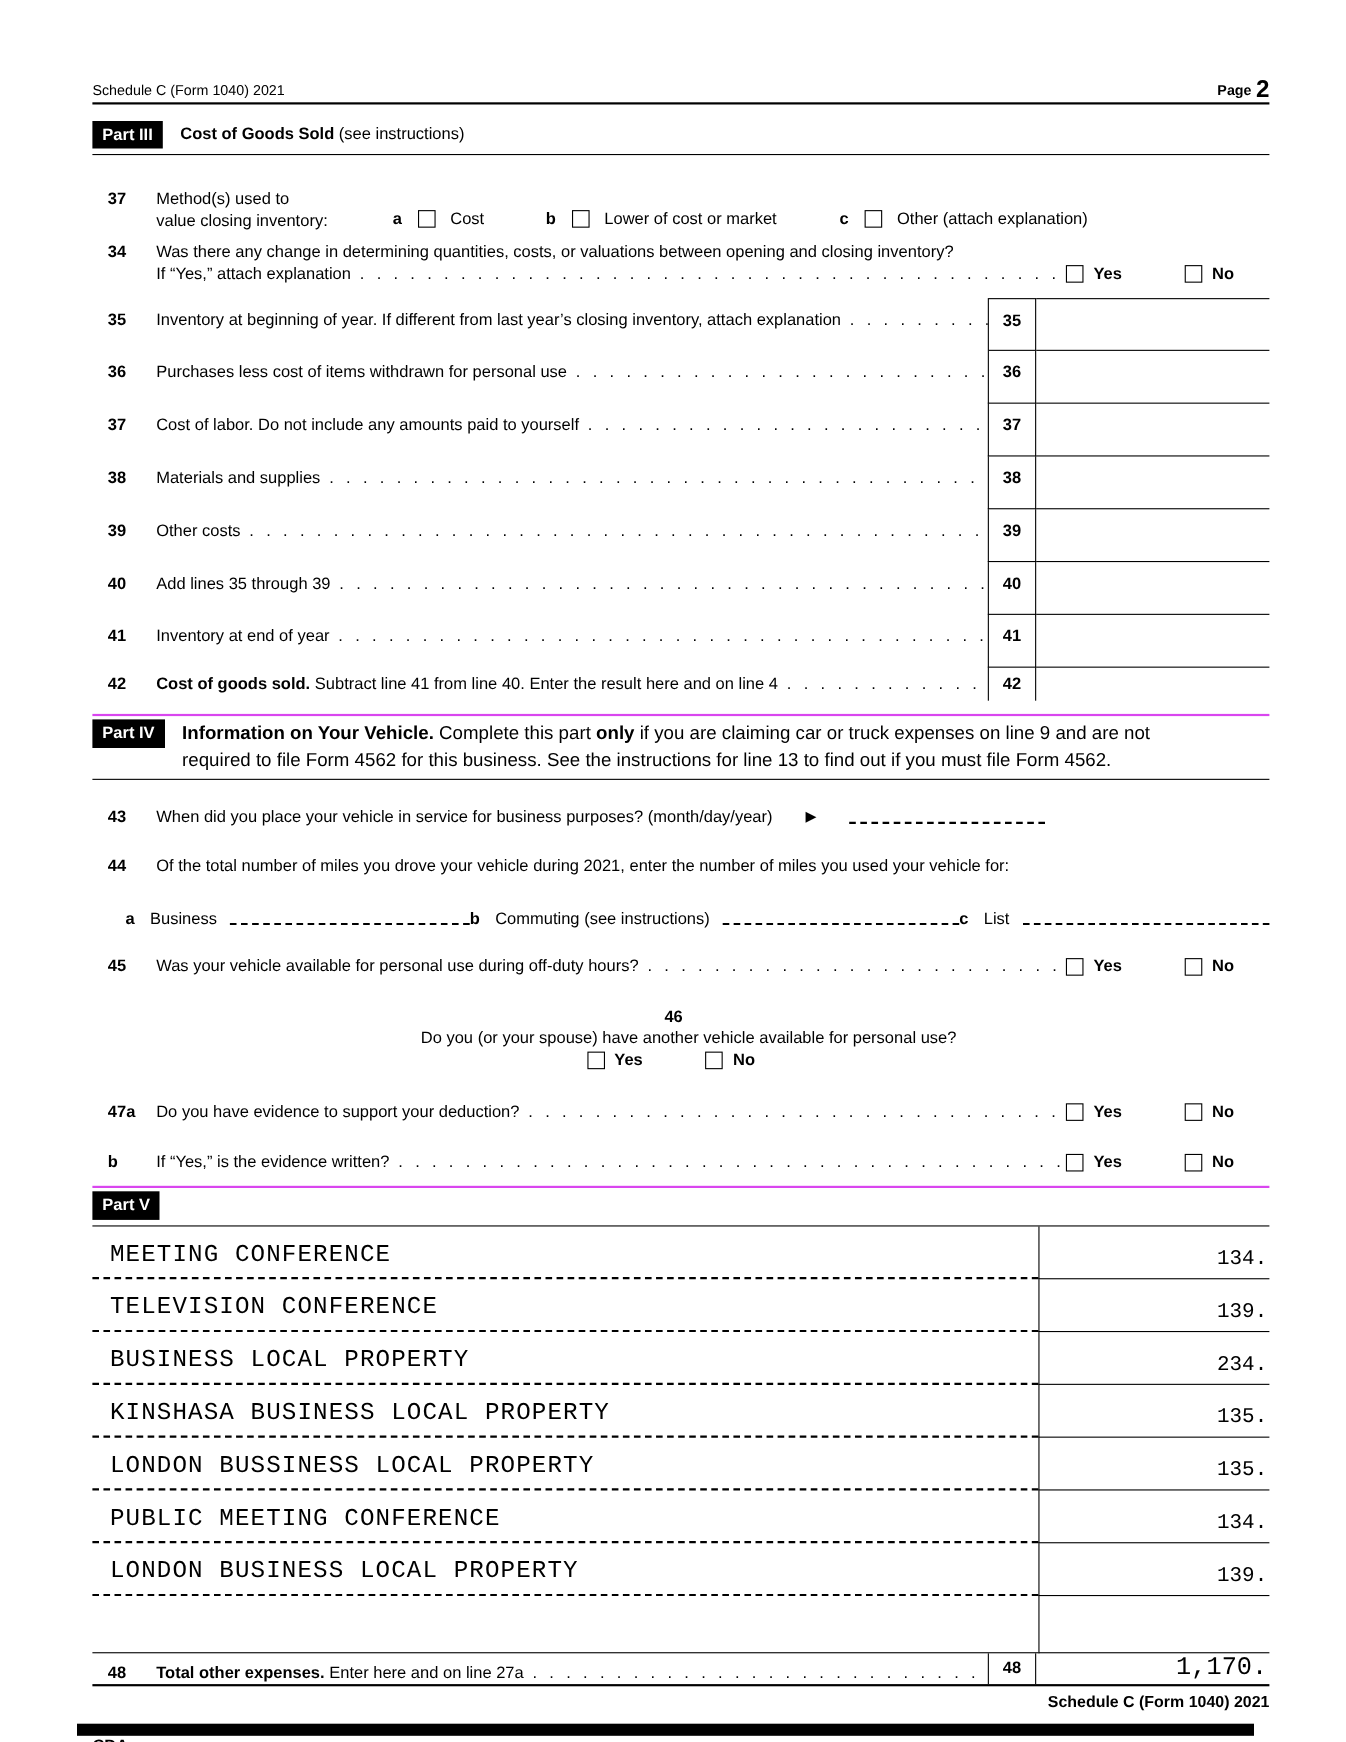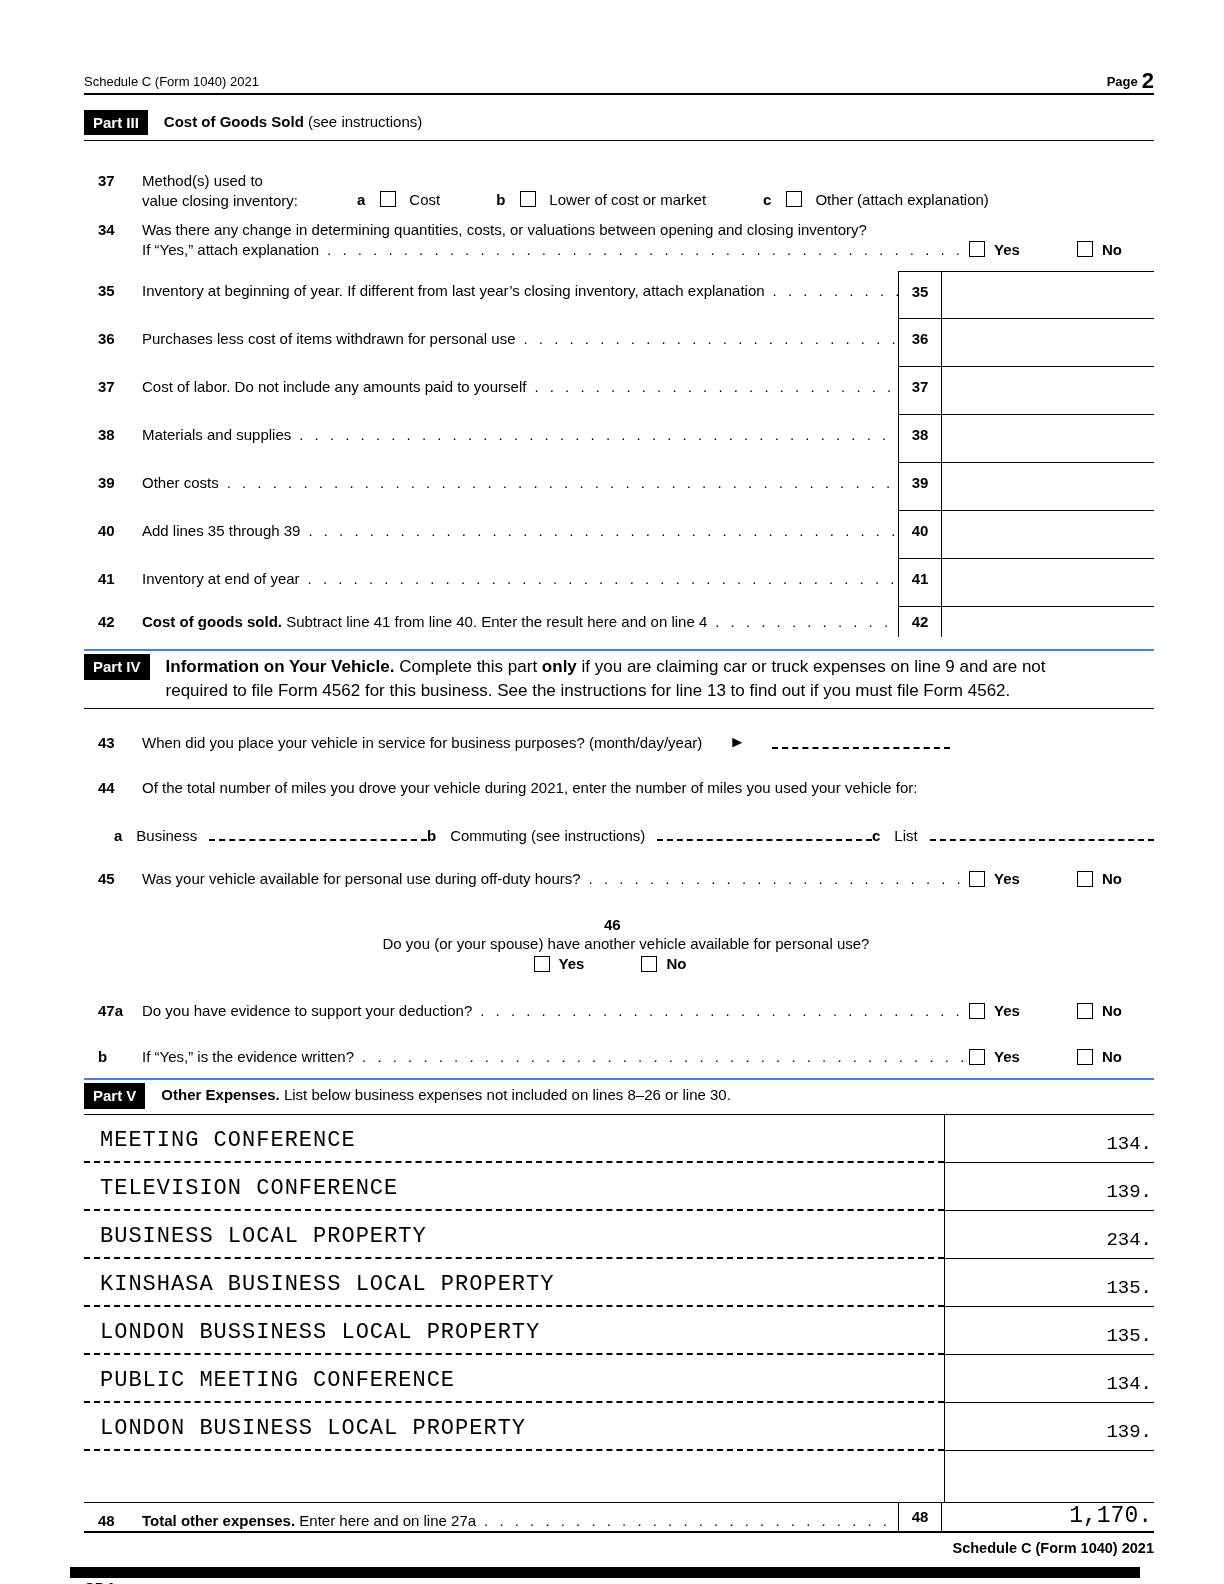--- a/index.html
+++ b/index.html
@@ -7,21 +7,21 @@
   body{position:relative;background:#fff;color:#000;font-family:"Liberation Sans",sans-serif;font-size:15px;line-height:1.3;overflow:hidden;}
   b{font-weight:bold;}
   .content{position:absolute;left:84px;top:72px;width:1070px;}
 
   .page-header{display:flex;justify-content:space-between;align-items:flex-end;padding-bottom:2px;border-bottom:2px solid #000;}
   .form-id{font-size:13px;}
   .page-ref{display:flex;align-items:flex-end;gap:4px;font-size:13px;font-weight:bold;}
   .page-num{font-size:22px;line-height:0.85;}
 
   .part-head{display:flex;gap:16px;align-items:flex-start;border-bottom:1.5px solid #000;padding:3px 0 5px;margin-top:12px;}
-  .part-head.rule-top{border-top:2px solid #3b82f6;}
+  .part-head.rule-top{border-top:2px solid #d946ef;}
   .badge{flex:none;background:#000;color:#fff;font-weight:bold;font-size:15px;padding:3px 9px;}
   .part-title-line{font-size:15px;padding-top:2px;}
   .part-desc{font-size:17px;line-height:1.4;max-width:940px;padding-top:1px;}
 
   .frow{display:flex;align-items:center;padding-left:14px;}
   .frow.topalign{align-items:flex-start;}
   .lnum{flex:none;width:44px;font-weight:bold;}
   .leader{flex:1 1 0;min-width:0;overflow:hidden;white-space:nowrap;word-spacing:7px;padding:0 8px;}
   .cb{flex:none;width:16px;height:16px;border:1.5px solid #000;background:#fff;display:inline-block;}
   .yn{flex:none;width:185px;display:flex;align-items:center;}
@@ -274,21 +274,20 @@
     <span class="yn">
       <span class="cb"></span>
       <span class="yn-word">Yes</span>
       <span class="cb second"></span>
       <span class="yn-word">No</span>
     </span>
   </div>
 
   <div class="part-head rule-top">
     <span class="badge">Part V</span>
-    <span class="part-title-line"><b>Other Expenses.</b> <span>List below business expenses not included on lines 8–26 or line 30.</span></span>
   </div>
 
   <div>
     <div class="exp-row">
       <div class="exp-desc">MEETING CONFERENCE</div>
       <div class="exp-amt">134.</div>
     </div>
     <div class="exp-row">
       <div class="exp-desc">TELEVISION CONFERENCE</div>
       <div class="exp-amt">139.</div>

